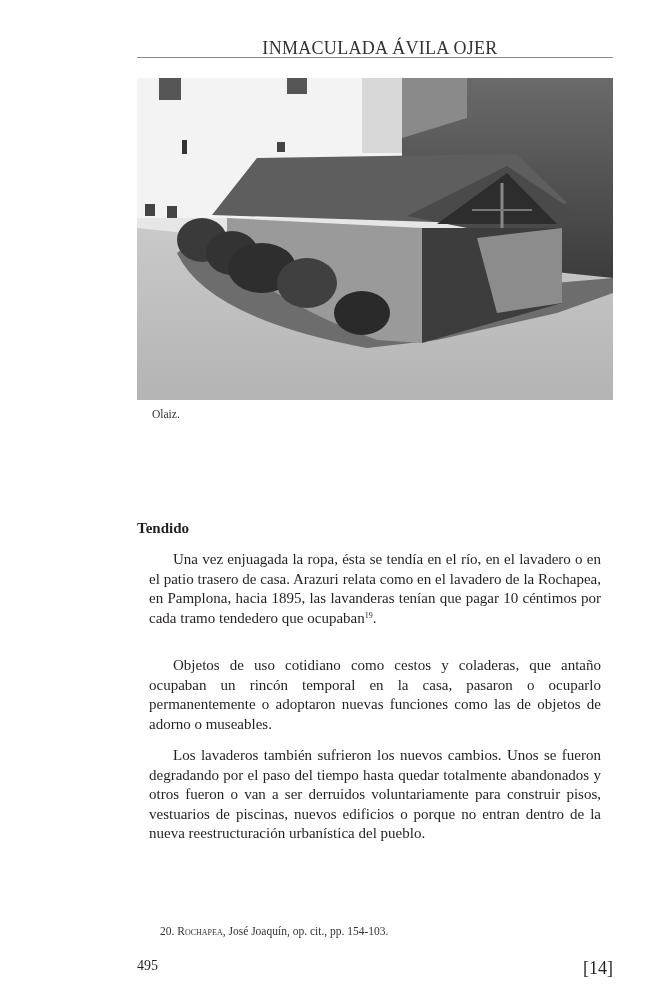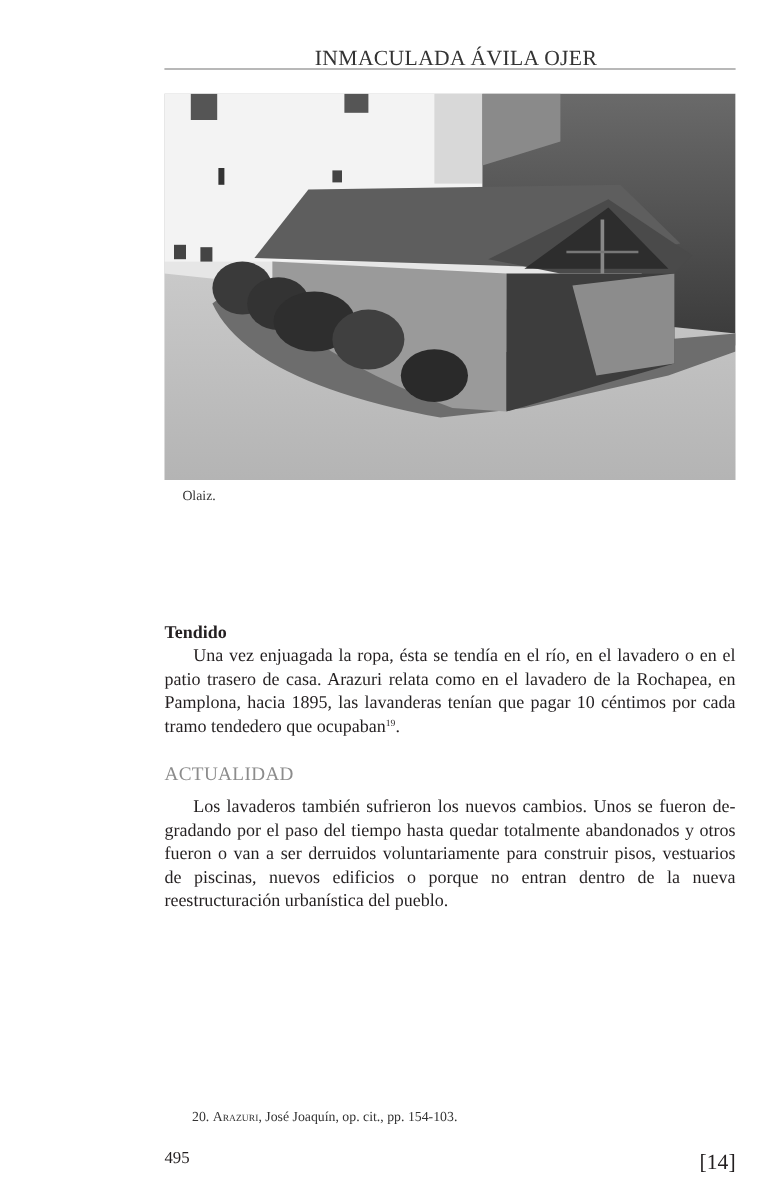--- a/index.html
+++ b/index.html
@@ -6,21 +6,21 @@
     body { width: 645px; height: 1000px; position: relative; overflow: hidden;
       font-family: "Liberation Serif", "DejaVu Serif", serif; color: #231f20; }
     .running-head { position: absolute; left: 142px; top: 38px; width: 476px; text-align: center;
       font-size: 18px; letter-spacing: 0.3px; color: #333; }
     .head-rule { position: absolute; left: 137px; top: 57px; width: 476px; height: 1px; background: #8a8a8a; }
     .photo { position: absolute; left: 137px; top: 78px; width: 476px; height: 322px; overflow: hidden; background: #cfcfcf; }
     .photo svg { display: block; }
     .caption { position: absolute; left: 152px; top: 408px; font-size: 11.5px; color: #333; }
     .section { position: absolute; left: 137px; width: 476px; }
     .subhead { font-weight: bold; font-size: 15px; margin: 0; line-height: 20px; }
-    .para { font-size: 15px; line-height: 19.5px; margin: 0; text-align: justify; text-indent: 24px; hyphens: manual; }
+    .para { font-size: 15px; line-height: 19.5px; margin: 12px; text-align: justify; text-indent: 24px; hyphens: manual; }
     .section-title { font-size: 16px; color: #8c8c8c; letter-spacing: 0.3px; margin: 0; line-height: 20px; }
     .footnote { position: absolute; left: 160px; top: 925px; font-size: 11.5px; color: #333; }
     .footnote .sc { font-variant: small-caps; }
     .folio-left { position: absolute; left: 137px; top: 958px; font-size: 14px; }
     .folio-right { position: absolute; right: 32px; top: 958px; font-size: 18px; }
     sup { font-size: 8px; line-height: 0; vertical-align: 5px; }
   </style>
 </head>
 <body>
 
@@ -76,24 +76,24 @@
   </svg>
 </div>
 <div class="caption">Olaiz.</div>
 
 <div class="section" style="top: 518px;">
   <p class="subhead">Tendido</p>
   <p class="para"><span>Una vez enjuagada la ropa, ésta se tendía en el río, en el lavadero o en el patio trasero de casa. Arazuri relata como en el lavadero de la Rochapea, en Pamplona, hacia 1895, las lavanderas tenían que pagar 10 céntimos por ca­da tramo tendedero que ocupaban</span><sup>19</sup><span>.</span></p>
 </div>
 
 <div class="section" style="top: 636px;">
-  <p class="section-title">ACTUALIDAD</p>
   <div style="height: 8px;"></div>
+  <p class="para">Objetos de uso cotidiano como cestos y coladeras, que antaño ocupaban un rincón temporal en la casa, pasaron o ocuparlo permanentemente o adop­taron nuevas funciones como las de objetos de adorno o museables.</p>
   <p class="para">Los lavaderos también sufrieron los nuevos cambios. Unos se fueron de­gradando por el paso del tiempo hasta quedar totalmente abandonados y otros fueron o van a ser derruidos voluntariamente para construir pisos, ves­tuarios de piscinas, nuevos edificios o porque no entran dentro de la nueva reestructuración urbanística del pueblo.</p>
 </div>
 
 <div class="footnote">
   <span>20.</span>
-  <span class="sc">Arazuri</span><span>, José Joaquín, op. cit., pp. 154-103.</span>
+  <span class="sc">Rochapea</span><span>, José Joaquín, op. cit., pp. 154-103.</span>
 </div>
 
 <div class="folio-left">495</div>
 <div class="folio-right">[14]</div>
 
 </body></html>

